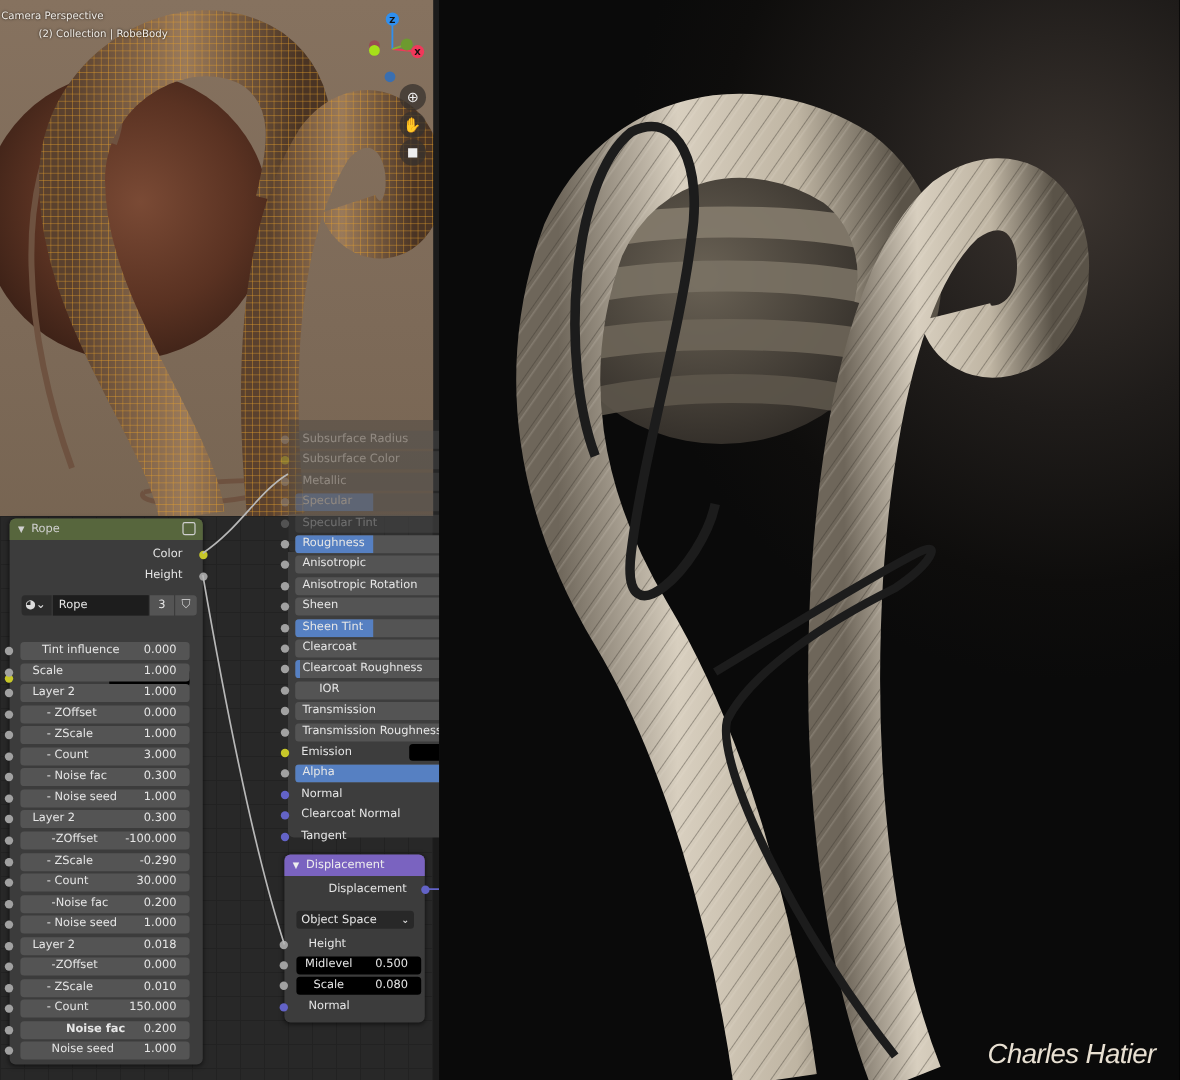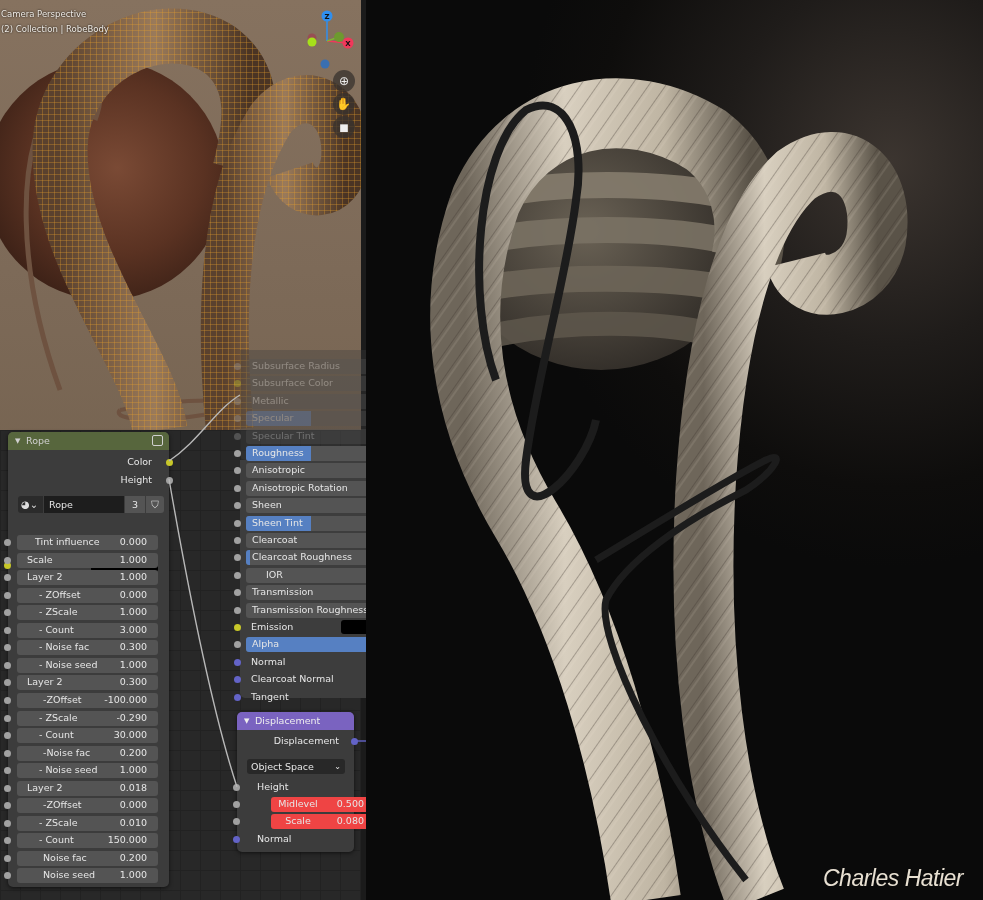--- a/index.html
+++ b/index.html
@@ -72,21 +72,21 @@
   #disp-header .tri { position: absolute; left: 7px; top: 5px; font-size: 7px; color: #eee; }
   #disp-header .title { position: absolute; left: 18px; top: 3px; font-size: 9.5px; color: #eee; }
   #disp-out-label { position: absolute; right: 15px; top: 23px; font-size: 9.5px; color: #e6e6e6; }
   #disp-out-socket { position: absolute; right: -4px; top: 26px; width: 7px; height: 7px; border-radius: 50%; background: #6363c7; }
   #disp-space { position: absolute; left: 10px; top: 47px; width: 98px; height: 15px; background: #282828; border-radius: 3px; color: #e6e6e6; font-size: 9.5px; line-height: 15px; padding-left: 4px; }
   #disp-space .chev { position: absolute; right: 4px; top: 0; font-size: 8px; }
   .d-row { position: absolute; left: 0; width: 117px; height: 17px; }
   .d-label { position: absolute; left: 20px; top: 2px; font-size: 9.5px; color: #e6e6e6; }
   .d-socket { position: absolute; left: -4px; top: 5px; width: 7px; height: 7px; border-radius: 50%; background: #a1a1a1; }
   .d-socket.purple { background: #6363c7; }
-  .d-field { position: absolute; left: 10px; top: 1px; width: 104px; height: 15px; background: #ef4444; border-radius: 3px; margin-left: 24px; }
+  .d-field { position: absolute; left: 10px; top: 1px; width: 104px; height: 15px; background: #000000; border-radius: 3px; }
   .d-field .fl { position: absolute; left: 0; width: 54px; text-align: center; top: 1px; font-size: 9.5px; color: #e6e6e6; }
   .d-field .fv { position: absolute; right: 11px; top: 1px; font-size: 9.5px; color: #e6e6e6; }
 
   #wires { position: absolute; left: 0; top: 0; pointer-events: none; }
 
   
   #render { position: absolute; left: 366px; top: 0; width: 617px; height: 900px;
     background: radial-gradient(ellipse 60% 45% at 85% 18%, #3c3530 0%, #1f1c1a 45%, #0e0d0c 80%, #0a0a0a 100%); overflow: hidden; }
   #signature { position: absolute; right: 20px; bottom: 8px; font-family: Liberation Sans, sans-serif; font-style: italic; font-size: 23px; color: #e8e0d2; letter-spacing: -0.5px; }
 </style>
@@ -118,21 +118,21 @@
       <path d="M120 410 C 200 395, 260 400, 230 410 C 160 425, 110 420, 120 410" stroke="#6e5240" stroke-width="4" fill="none"></path>
 
       <path d="M160 430 C 150 360, 60 260, 60 150 C 60 60, 160 10, 220 50 C 260 80, 250 130, 240 170" stroke="url(#tubeGrad)" stroke-width="55" fill="none"></path>
       <path d="M160 430 C 150 360, 60 260, 60 150 C 60 60, 160 10, 220 50 C 260 80, 250 130, 240 170" stroke="url(#wire)" stroke-width="55" fill="none" opacity="0.9"></path>
 
       <path d="M230 430 C 220 330, 220 200, 270 120 C 300 80, 350 100, 345 160 C 340 200, 300 200, 290 170" stroke="url(#tubeGrad)" stroke-width="48" fill="none"></path>
       <path d="M230 430 C 220 330, 220 200, 270 120 C 300 80, 350 100, 345 160 C 340 200, 300 200, 290 170" stroke="url(#wire)" stroke-width="48" fill="none" opacity="0.9"></path>
     </svg>
 
     <div class="vp-text" style="top:9px;">Camera Perspective</div>
-    <div class="vp-text" style="top:24px;">(2) Collection | RobeBody</div>
+    <div class="vp-text" style="top:24px;padding-left:31px;">(2) Collection | RobeBody</div>
 
     <svg style="position:absolute;left:296px;top:8px;" width="62" height="62">
       <line x1="31" y1="33" x2="31" y2="10" stroke="#2f8fef" stroke-width="1.5"></line>
       <line x1="31" y1="33" x2="52" y2="35" stroke="#f0385a" stroke-width="1.5"></line>
       <line x1="31" y1="33" x2="43" y2="29" stroke="#7fb236" stroke-width="1.5"></line>
       <circle cx="16" cy="30" r="4.5" fill="#a04050" opacity="0.7"></circle>
       <circle cx="16" cy="34" r="4.5" fill="#a6e01a"></circle>
       <circle cx="29" cy="56" r="4.5" fill="#3a6fb0"></circle>
       <circle cx="43" cy="29" r="5" fill="#6d9a2f"></circle>
       <circle cx="31" cy="8" r="5.5" fill="#2f8fef"></circle>
@@ -414,21 +414,21 @@
         <div class="r-row" style="top: 400.35px;">
           <div class="r-socket"></div>
           <div class="r-field">
             <span class="r-label" style="left: 22px;">- Count</span>
             <span class="r-value">150.000</span>
           </div>
         </div>
         <div class="r-row" style="top: 417.9px;">
           <div class="r-socket"></div>
           <div class="r-field">
-            <span class="r-label" style="left: 26px;">Noise fac</span>
+            <span class="r-label" style="left: 38px; font-weight: bold;">Noise fac</span>
             <span class="r-value">0.200</span>
           </div>
         </div>
         <div class="r-row" style="top: 435.45px;">
           <div class="r-socket"></div>
           <div class="r-field">
             <span class="r-label" style="left: 26px;">Noise seed</span>
             <span class="r-value">1.000</span>
           </div>
         </div>

